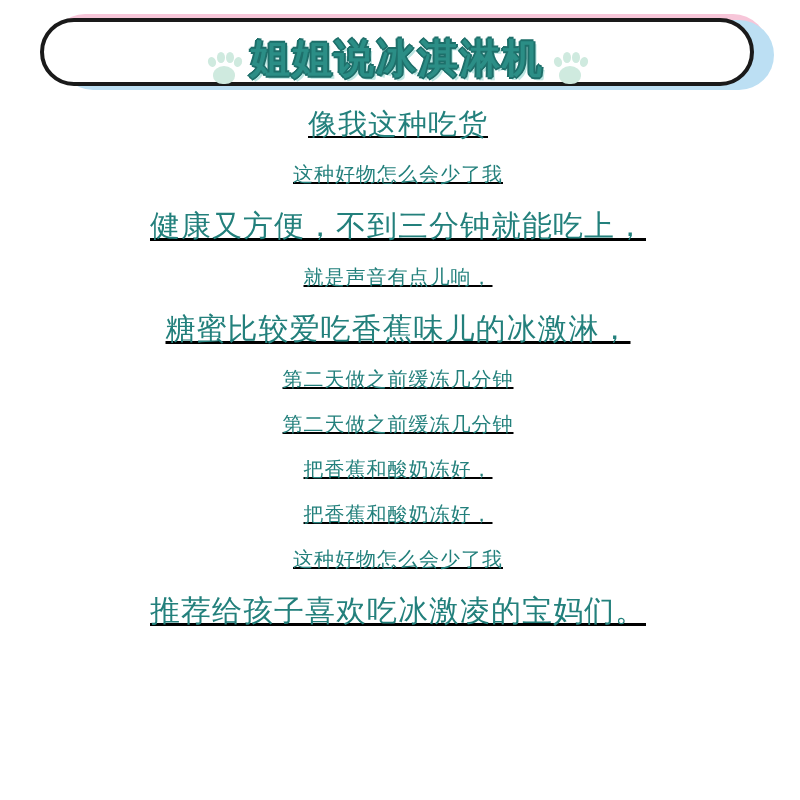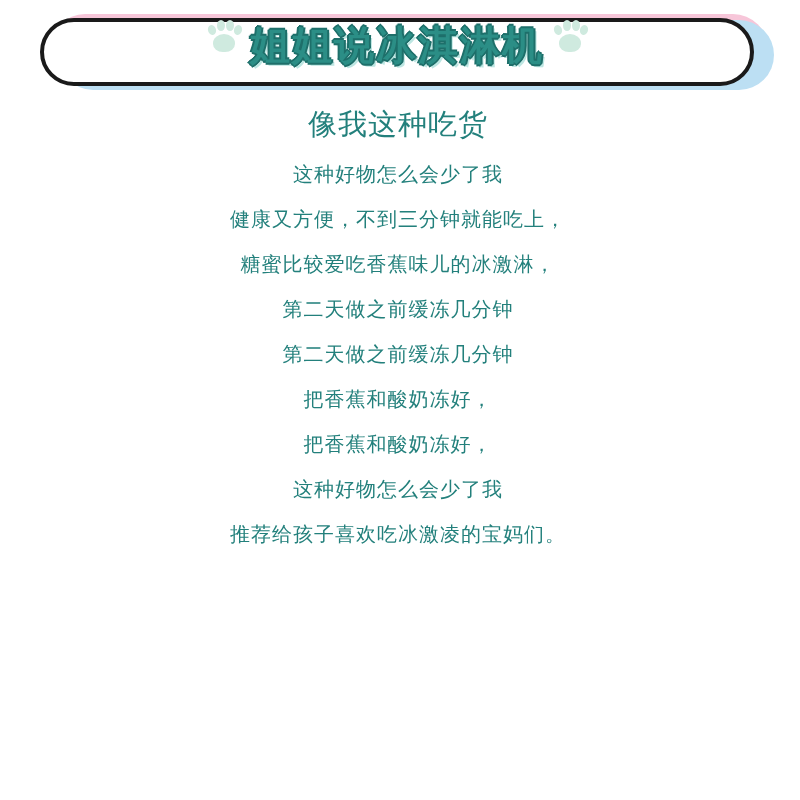--- a/index.html
+++ b/index.html
@@ -55,21 +55,21 @@
     border: 4px solid #1a1a1a;
   }
 
   .banner-content {
     position: absolute;
     left: 0;
     top: 4px;
     right: 6px;
     height: 68px;
     display: flex;
-    align-items: flex-start;
+    align-items: flex-end;
     justify-content: center;
     gap: 7px;
   }
 
   .banner-title {
     font-family: "DejaVu Sans", "Liberation Sans", sans-serif;
     font-size: 40px;
     font-weight: bold;
     letter-spacing: 2px;
     color: #2b8e86;
@@ -107,32 +107,33 @@
   .paw .t1 { width: 8px; height: 10px; left: 3px;  top: 7px; transform: rotate(-18deg); }
   .paw .t2 { width: 8px; height: 11px; left: 12px; top: 2px; }
   .paw .t3 { width: 8px; height: 11px; left: 21px; top: 2px; }
   .paw .t4 { width: 8px; height: 10px; left: 29px; top: 7px; transform: rotate(18deg); }
 
   
   .copy {
     margin: 16px 4px 0 0;
     padding: 0 18px;
     text-align: center;
+    text-decoration: underline;
   }
   .copy p {
     margin: 0 0 20px 0;
     font-family: "DejaVu Sans", "Liberation Sans", sans-serif;
     font-size: 20px;
     line-height: 1.25;
     color: #23807c;
     letter-spacing: 1px;
     white-space: nowrap;
   }
   .copy p.l1 { font-size: 29px; }
-  .copy p.wide { font-size: 20px; }
+  .copy p.wide { font-size: 30px; }
 </style>
 </head>
 <body>
 
 <div id="page">
 
   <div class="banner-wrap">
     <div class="banner-layer layer-pink"></div>
     <div class="banner-layer layer-blue"></div>
     <div class="banner-layer layer-white"></div>
@@ -155,20 +156,21 @@
         <span class="pad t4"></span>
         <span class="pad big"></span>
       </span>
     </div>
   </div>
 
   <div class="copy">
     <p class="l1">像我这种吃货</p>
     <p>这种好物怎么会少了我</p>
     <p class="wide">健康又方便，不到三分钟就能吃上，</p>
+    <p>就是声音有点儿响，</p>
     <p class="wide">糖蜜比较爱吃香蕉味儿的冰激淋，</p>
     <p>第二天做之前缓冻几分钟</p>
     <p>第二天做之前缓冻几分钟</p>
     <p>把香蕉和酸奶冻好，</p>
     <p>把香蕉和酸奶冻好，</p>
     <p>这种好物怎么会少了我</p>
     <p class="wide">推荐给孩子喜欢吃冰激凌的宝妈们。</p>
   </div>
 
 </div>

